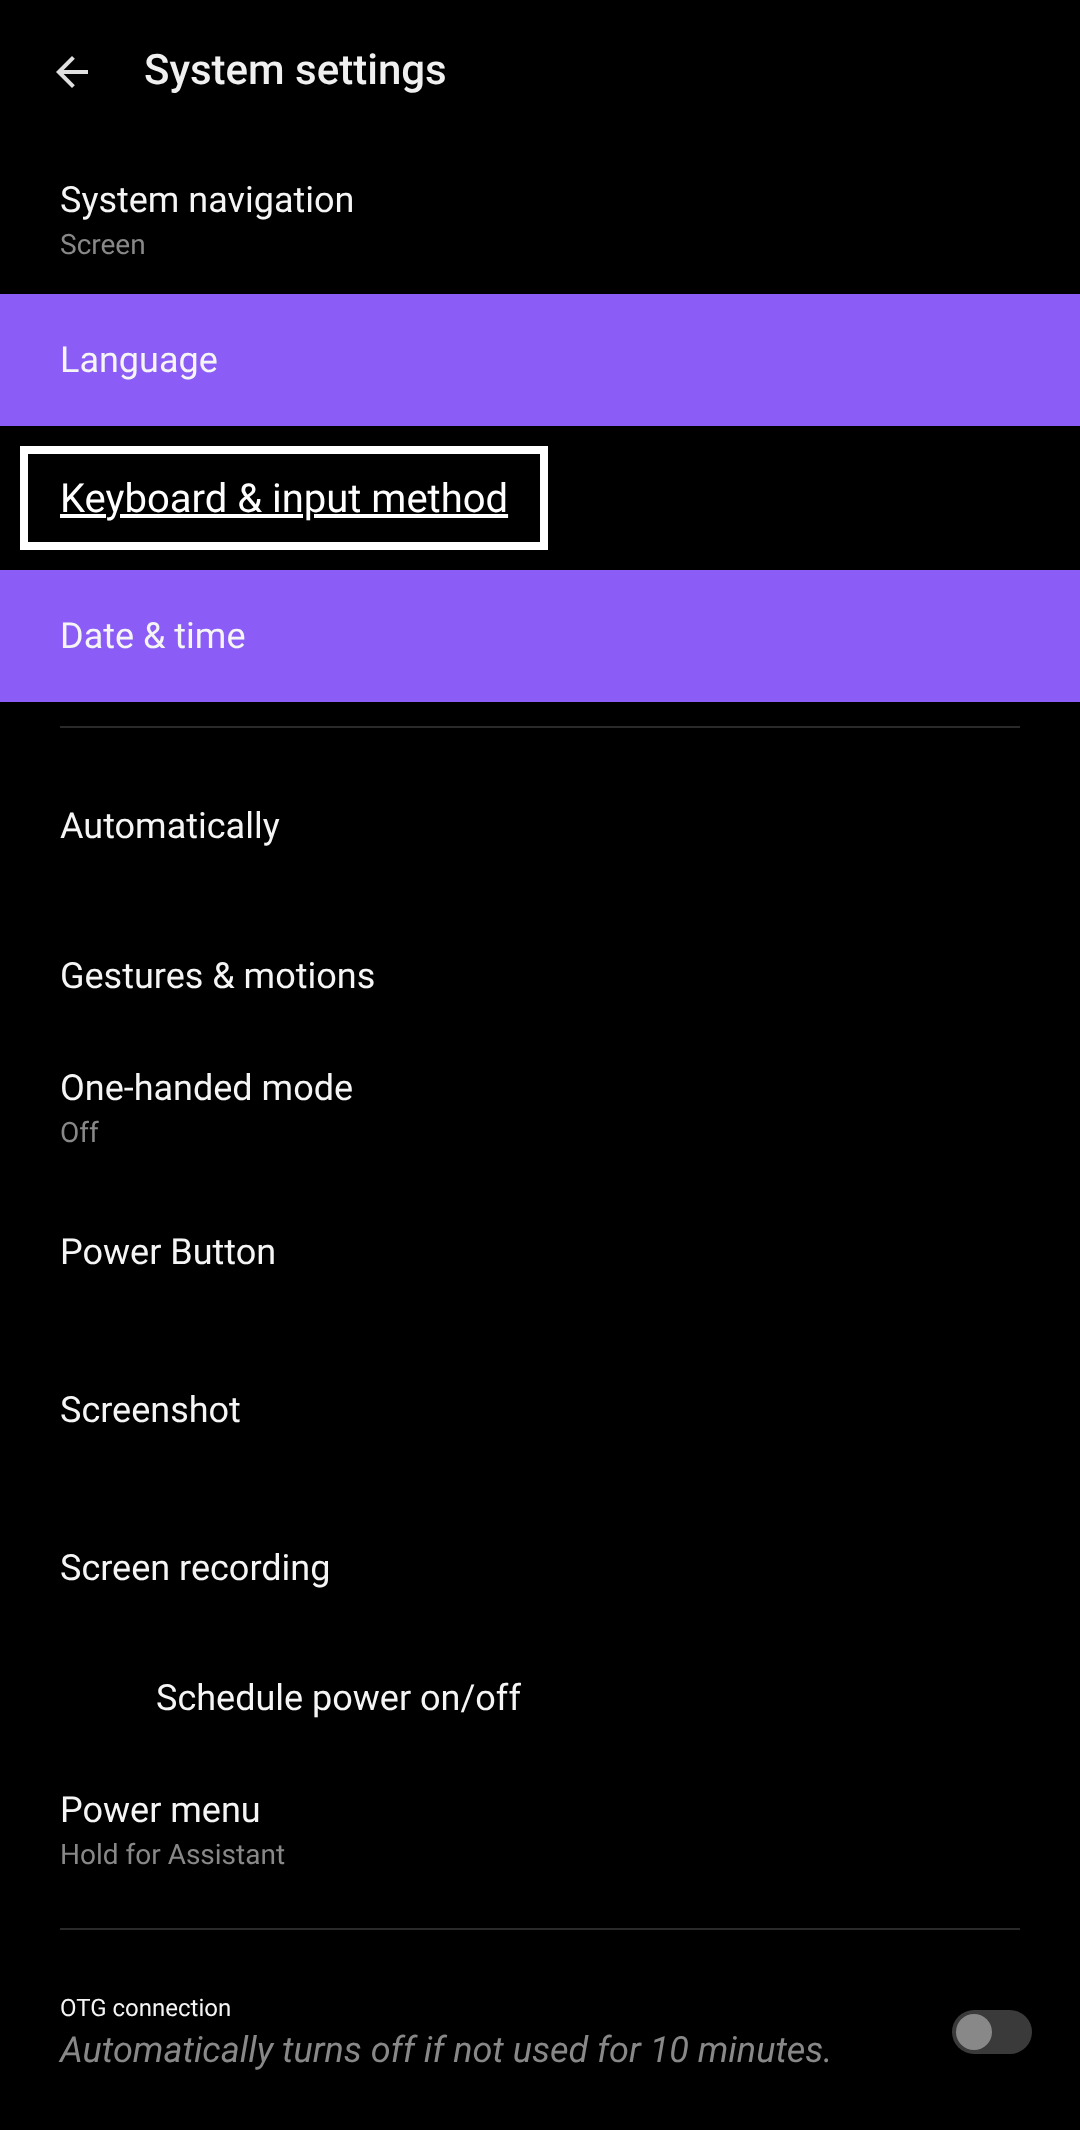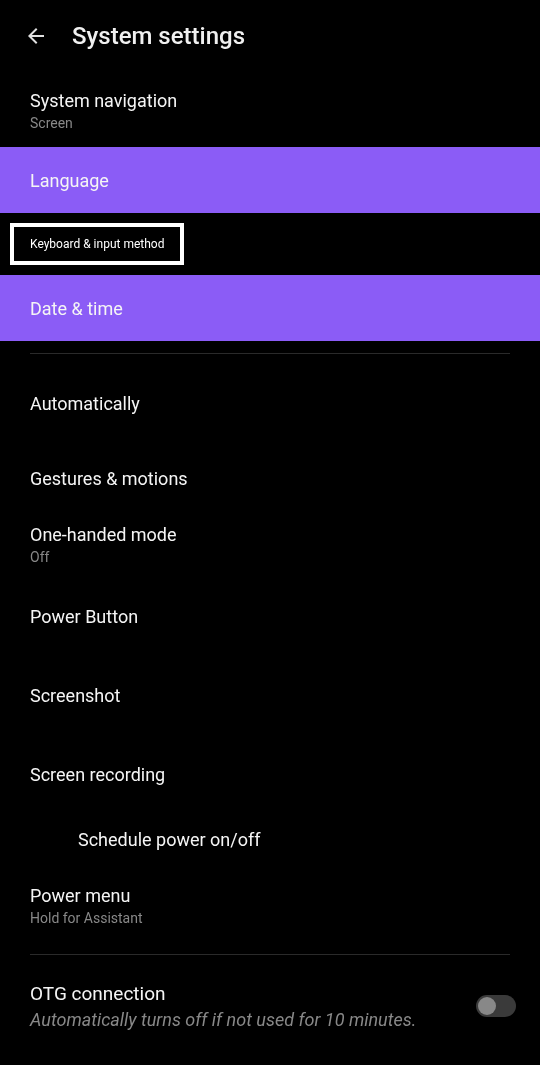--- a/index.html
+++ b/index.html
@@ -28,21 +28,21 @@
       align-items: center;
       justify-content: center;
       cursor: pointer;
     }
     .back-btn svg {
       width: 24px;
       height: 24px;
       fill: #e0e0e0;
     }
     .header-title {
-      font-size: 24px;
+      font-size: 21px;
       font-weight: 500;
       margin-left: 12px;
       color: #f0f0f0;
     }
     .list-item {
       padding: 16px 30px;
       min-height: 66px;
       display: flex;
       flex-direction: column;
       justify-content: center;
@@ -62,42 +62,43 @@
     }
     .highlighted-item {
       padding: 10px;
     }
     .highlighted-inner {
       border: 4px solid #fff;
       padding: 10px 16px;
       display: inline-block;
     }
     .highlighted-inner .title {
-      font-size: 12px;
+      font-size: 20px;
       color: #fff;
+      text-decoration: underline;
     }
     .divider {
       height: 1px;
       background: #2a2a2a;
       margin: 12px 30px;
     }
     .item-row {
       display: flex;
       align-items: center;
       justify-content: space-between;
       padding: 14px 24px 14px 30px;
       min-height: 78px;
       cursor: pointer;
     }
     .item-row .text-block {
       display: flex;
       flex-direction: column;
     }
     .item-row .title {
-      font-size: 19px;
+      font-size: 12px;
       color: #f5f5f5;
     }
     .item-row .subtitle {
       font-size: 18px;
       color: #888;
       margin-top: 4px;
       font-style: italic;
     }
     .toggle {
       width: 40px;

